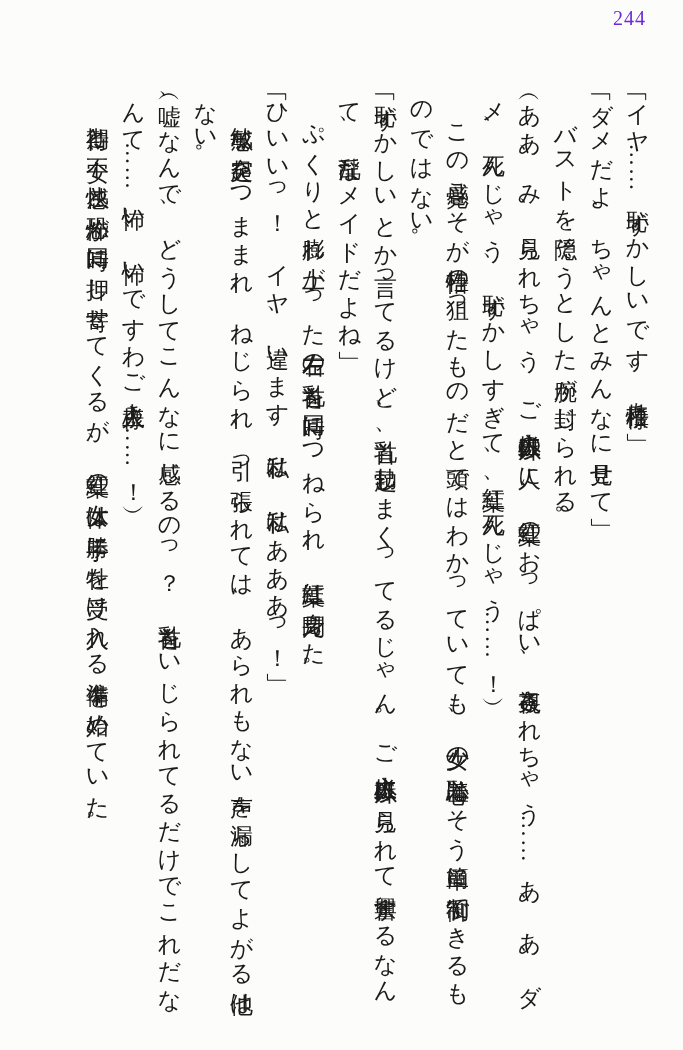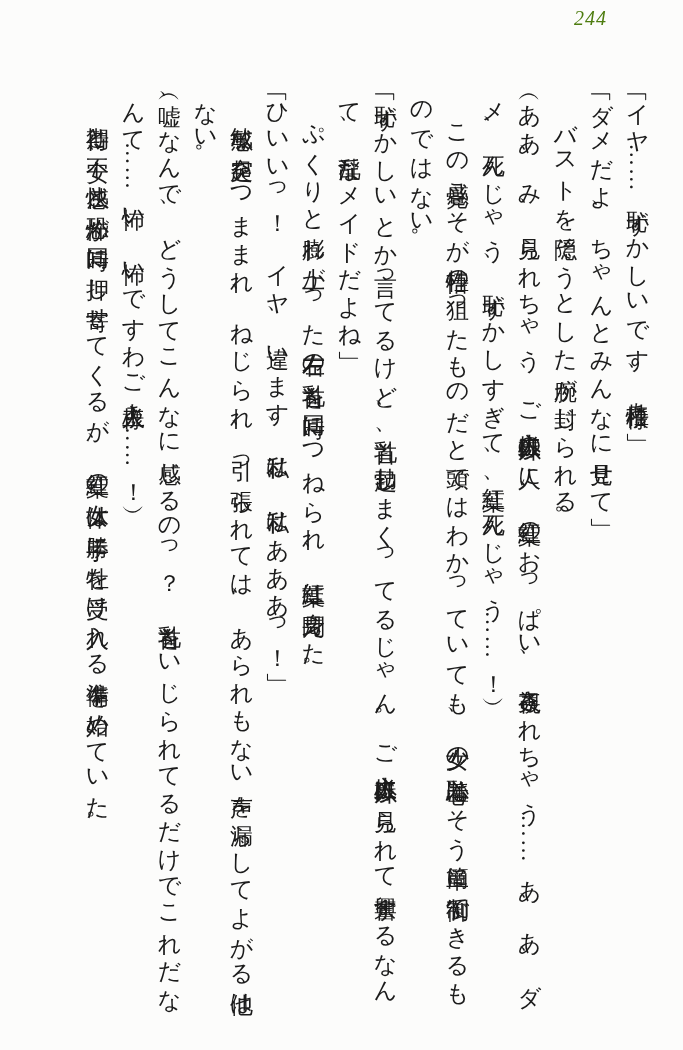--- a/index.html
+++ b/index.html
@@ -12,25 +12,24 @@
     width: 683px;
     height: 1050px;
     background: #fcfcfb;
     overflow: hidden;
     font-family: "Liberation Serif", "DejaVu Serif", serif;
     color: #1b1b1b;
   }
   .page-number {
     position: absolute;
     top: 7px;
-    left: 574px;
+    left: 613px;
     font-size: 20px;
-    font-style: italic;
     letter-spacing: 1px;
-    color: #4d7c0f;
+    color: #6d28d9;
   }
   .text-block {
     position: absolute;
     top: 86px;
     right: 28px;
     height: 936px;
     writing-mode: vertical-rl;
     text-orientation: mixed;
     font-size: 23px;
     line-height: 36px;      

